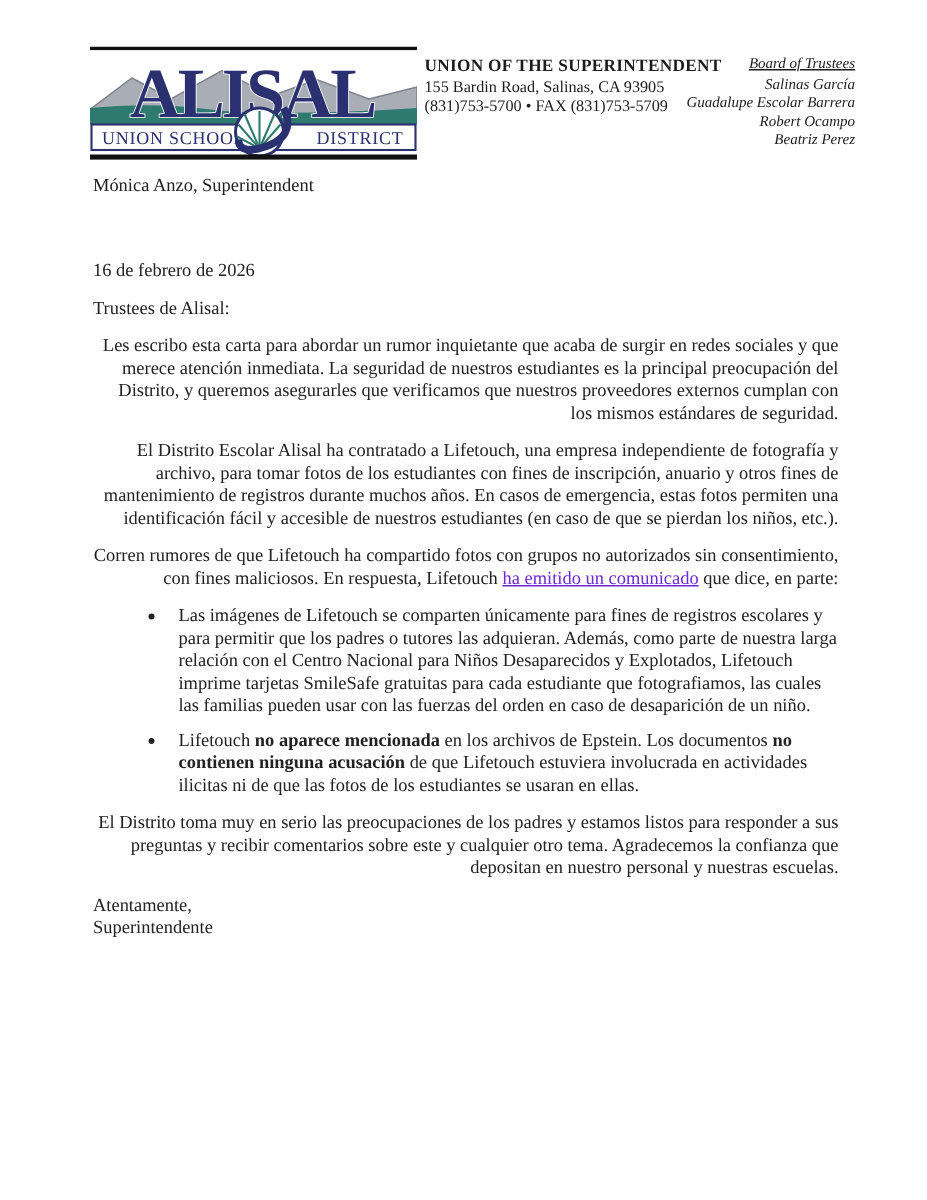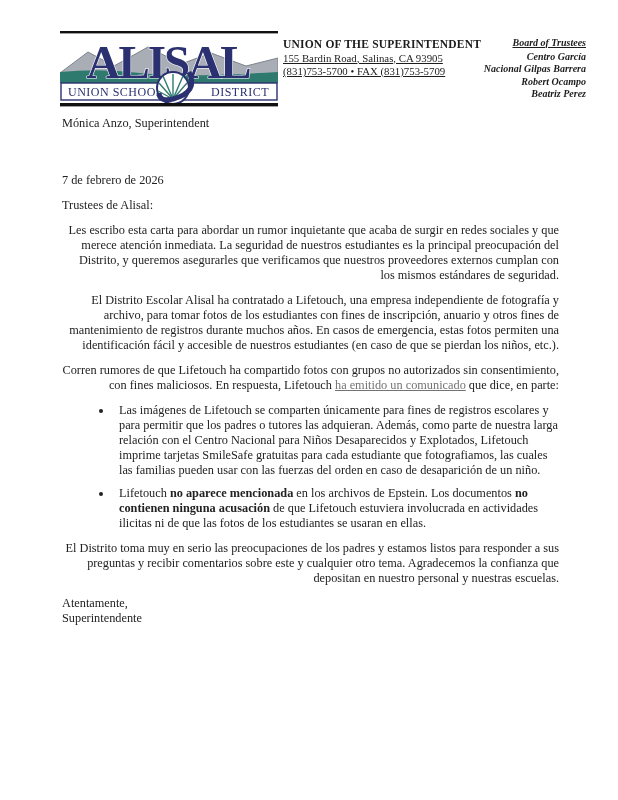--- a/index.html
+++ b/index.html
@@ -17,41 +17,41 @@
 
   
   .header { position: absolute; left: 0; top: 0; width: 618px; height: 110px; }
   .logo { position: absolute; left: 60px; top: 31px; width: 218px; height: 60px; }
 
   .office {
     position: absolute; left: 283px; top: 38px; width: 200px;
     font-size: 11px; line-height: 13.5px; color: #1c1c1c;
   }
   .office .o1 { font-weight: bold; font-size: 11.5px; letter-spacing: 0.2px; }
-  .office .o2, .office .o3 { font-size: 10.8px; text-decoration: underline; }
+  .office .o2, .office .o3 { font-size: 10.8px; }
 
   .board {
-    position: absolute; right: 32px; top: 37px; width: 160px;
-    text-align: right; font-style: italic; font-weight: bold;
+    position: absolute; right: 48px; top: 37px; width: 160px;
+    text-align: right; font-style: italic; font-weight: normal;
     font-size: 10px; line-height: 12.5px; color: #1c1c1c;
   }
   .board .board-title { text-decoration: underline; margin-bottom: 1px; }
 
   
   .letter {
     position: absolute; left: 62px; top: 116px; width: 497px;
     font-size: 12.3px; line-height: 15px;
   }
   .from-line { margin-top: 0; }
   .date-line { margin-top: 42px; }
   .salutation { margin-top: 10px; }
   .para { margin-top: 10px; text-align: right; }
   .letter ul { margin-top: 10px; padding-left: 51px; }
   .letter li { margin-bottom: 8px; padding-left: 6px; }
-  .letter a.link { color: #737373; text-decoration: underline; cursor: pointer; }
+  .letter a.link { color: #6d28d9; text-decoration: underline; cursor: pointer; }
   .closing { margin-top: 10px; }
   .sig-name { margin-top: 38px; }
   .sig-title { margin-top: 0; }
   b, .seg-bold { font-weight: bold; }
 </style>
 </head>
 <body>
 
 <div class="page">
 
@@ -92,30 +92,30 @@
     </div>
 
     <div class="office">
       <div class="o1">UNION OF THE SUPERINTENDENT</div>
       <div class="o2">155 Bardin Road, Salinas, CA  93905</div>
       <div class="o3">(831)753-5700 • FAX (831)753-5709</div>
     </div>
 
     <div class="board">
       <div class="board-title">Board of Trustees</div>
-      <div class="board-member">Centro García</div>
-      <div class="board-member">Nacional Gilpas Barrera</div>
+      <div class="board-member">Salinas García</div>
+      <div class="board-member">Guadalupe Escolar Barrera</div>
       <div class="board-member">Robert Ocampo</div>
       <div class="board-member">Beatriz Perez</div>
     </div>
   </div>
 
   <div class="letter">
     <div class="from-line">Mónica Anzo, Superintendent</div>
-    <div class="date-line">7 de febrero de 2026</div>
+    <div class="date-line">16 de febrero de 2026</div>
     <div class="salutation">Trustees de Alisal:</div>
 
     <p class="para">Les escribo esta carta para abordar un rumor inquietante que acaba de surgir en redes sociales y que merece atención inmediata. La seguridad de nuestros estudiantes es la principal preocupación del Distrito, y queremos asegurarles que verificamos que nuestros proveedores externos cumplan con los mismos estándares de seguridad.</p>
     <p class="para">El Distrito Escolar Alisal ha contratado a Lifetouch, una empresa independiente de fotografía y archivo, para tomar fotos de los estudiantes con fines de inscripción, anuario y otros fines de mantenimiento de registros durante muchos años. En casos de emergencia, estas fotos permiten una identificación fácil y accesible de nuestros estudiantes (en caso de que se pierdan los niños, etc.).</p>
     <p class="para"><span>Corren rumores de que Lifetouch ha compartido fotos con grupos no autorizados sin consentimiento, con fines maliciosos. En respuesta, Lifetouch </span><a class="link" href="#">ha emitido un comunicado</a><span> que dice, en parte:</span></p>
 
     <ul>
       <li><span>Las imágenes de Lifetouch se comparten únicamente para fines de registros escolares y para permitir que los padres o tutores las adquieran. Además, como parte de nuestra larga relación con el Centro Nacional para Niños Desaparecidos y Explotados, Lifetouch imprime tarjetas SmileSafe gratuitas para cada estudiante que fotografiamos, las cuales las familias pueden usar con las fuerzas del orden en caso de desaparición de un niño.</span></li>
       <li><span>Lifetouch </span><span class="seg-bold">no aparece mencionada</span><span> en los archivos de Epstein. Los documentos </span><span class="seg-bold">no contienen ninguna acusación</span><span> de que Lifetouch estuviera involucrada en actividades ilicitas ni de que las fotos de los estudiantes se usaran en ellas.</span></li>
     </ul>

